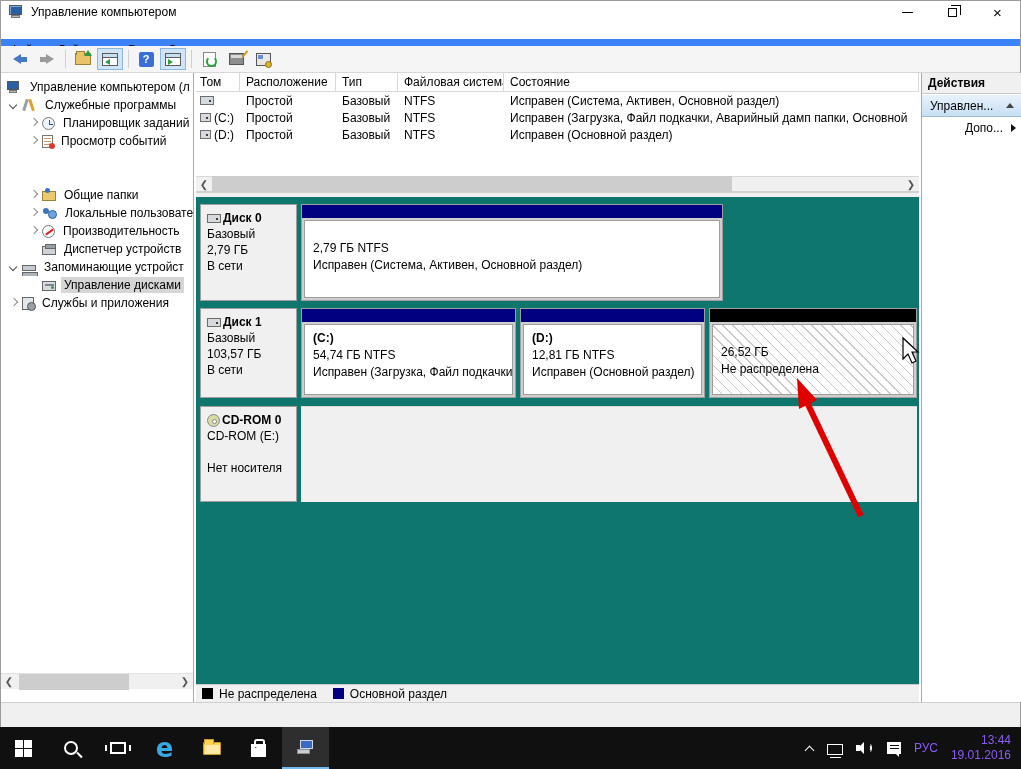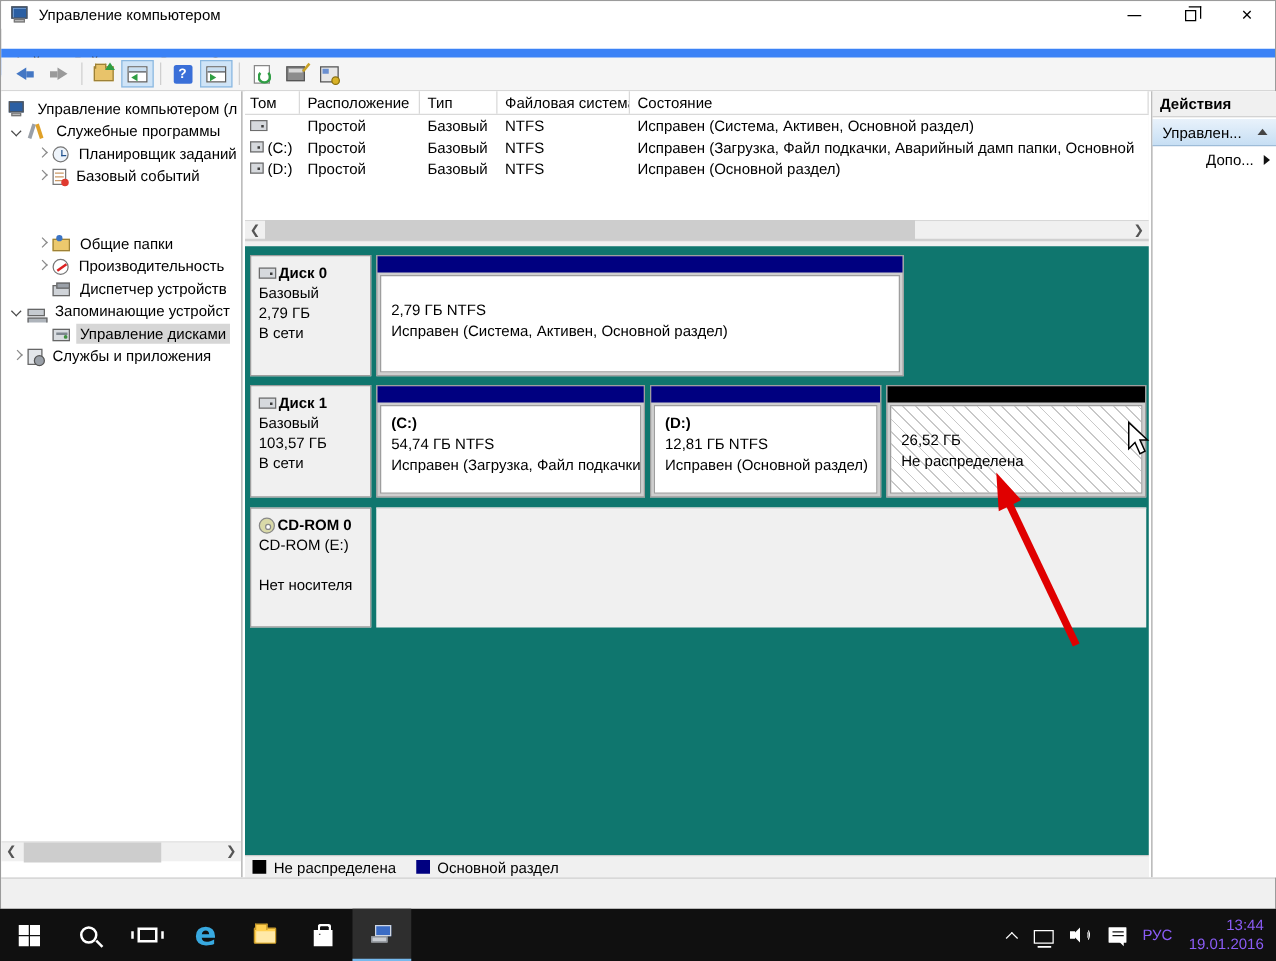--- a/index.html
+++ b/index.html
@@ -238,26 +238,31 @@
         <span class="t-label">Служебные программы</span>
       </div>
       <div class="tree-item" style="padding-left:28px;">
         <span class="chev r"></span>
         <span class="t-ico i-clock"></span>
         <span class="t-label">Планировщик заданий</span>
       </div>
       <div class="tree-item" style="padding-left:28px;">
         <span class="chev r"></span>
         <span class="t-ico i-event"></span>
-        <span class="t-label">Базовый событий</span>
+        <span class="t-label">Просмотр событий</span>
       </div>
       <div class="tree-item" style="padding-left:28px;margin-top:36px;">
         <span class="chev r"></span>
         <span class="t-ico i-shfolder"></span>
         <span class="t-label">Общие папки</span>
+      </div>
+      <div class="tree-item" style="padding-left:28px;">
+        <span class="chev r"></span>
+        <span class="t-ico i-users"></span>
+        <span class="t-label">Локальные пользовате</span>
       </div>
       <div class="tree-item" style="padding-left:28px;">
         <span class="chev r"></span>
         <span class="t-ico i-perf"></span>
         <span class="t-label">Производительность</span>
       </div>
       <div class="tree-item" style="padding-left:28px;">
         <span class="chev none"></span>
         <span class="t-ico i-devmgr"></span>
         <span class="t-label">Диспетчер устройств</span>

